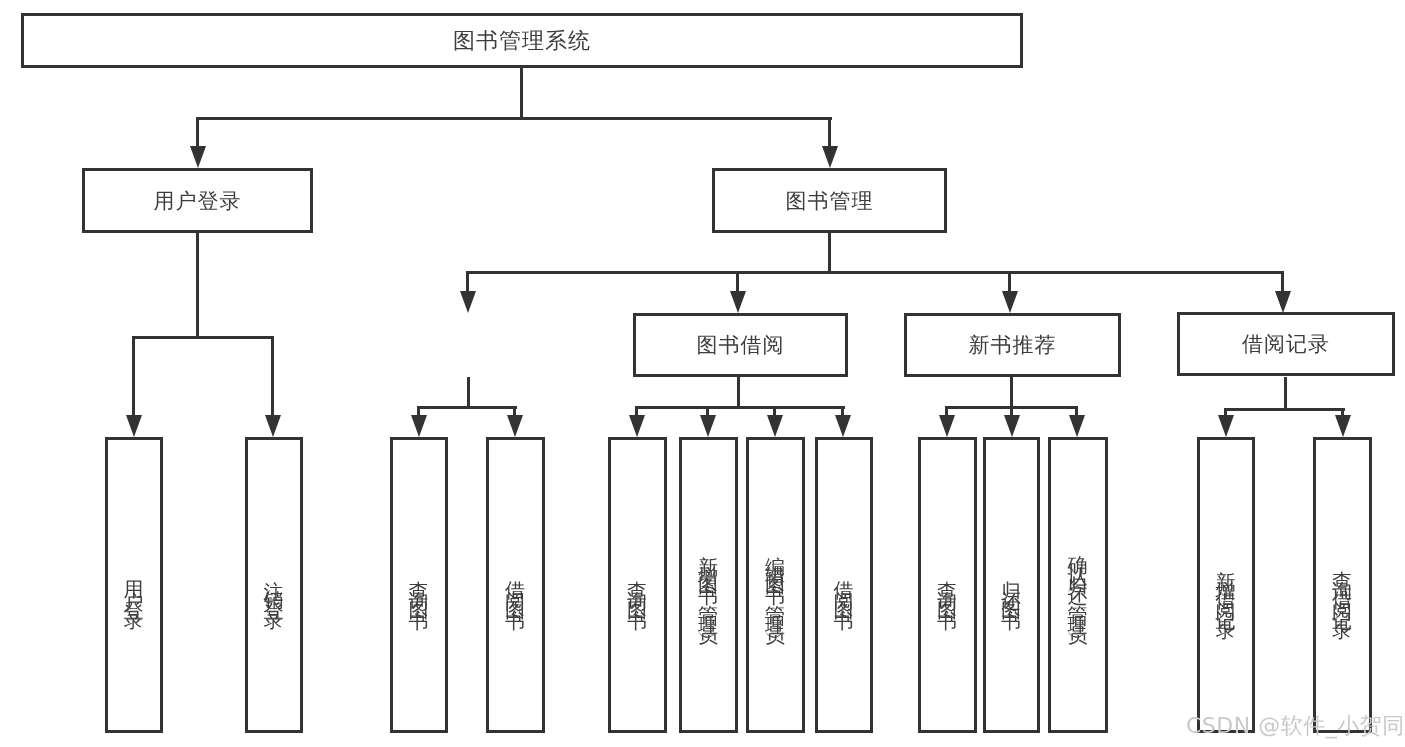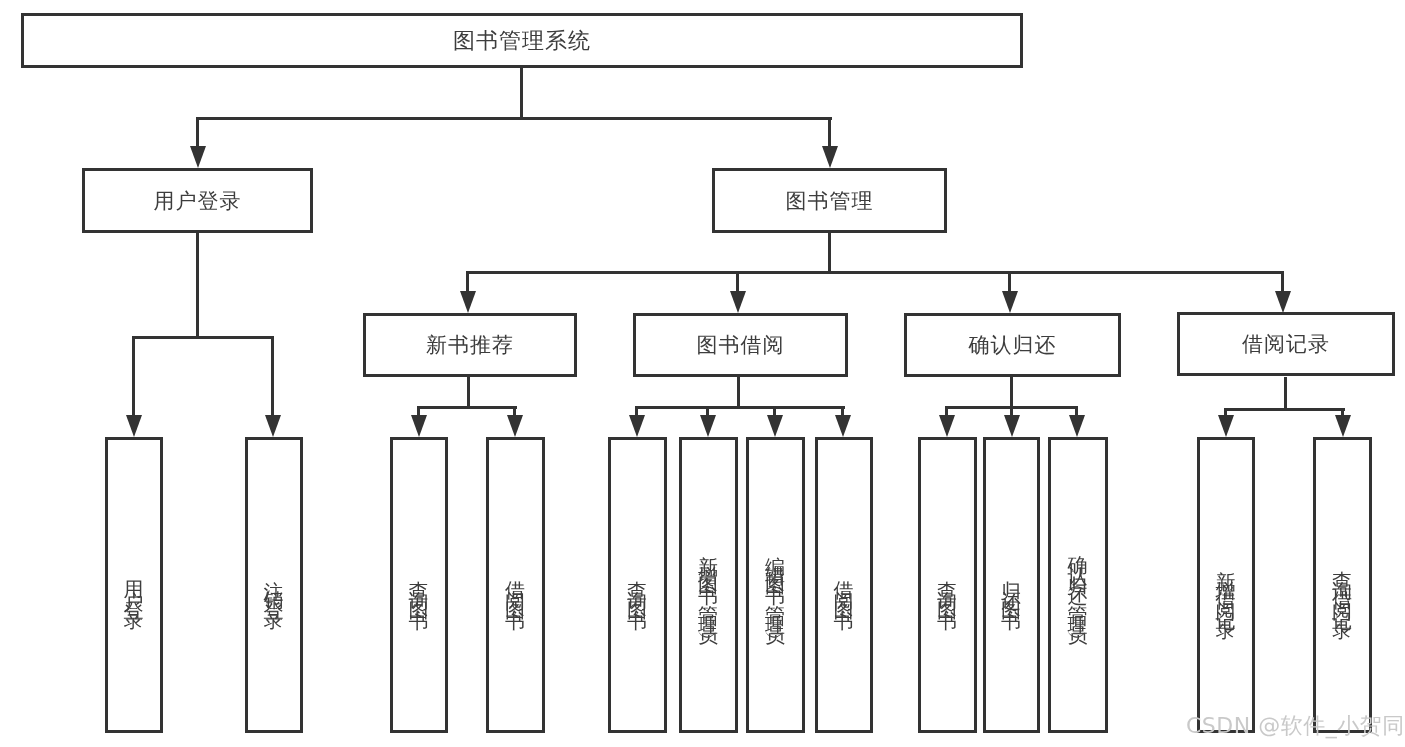--- a/index.html
+++ b/index.html
@@ -50,28 +50,25 @@
   <div class="line" style="left:466px;top:271px;width:818px;height:3px;"></div>
   <div class="line" style="left:466px;top:271px;width:3px;height:21px;"></div>
   <div class="arrow" style="left:460px;top:291px;"></div>
   <div class="line" style="left:736px;top:271px;width:3px;height:21px;"></div>
   <div class="arrow" style="left:730px;top:291px;"></div>
   <div class="line" style="left:1008px;top:271px;width:3px;height:21px;"></div>
   <div class="arrow" style="left:1002px;top:291px;"></div>
   <div class="line" style="left:1281px;top:271px;width:3px;height:21px;"></div>
   <div class="arrow" style="left:1275px;top:291px;"></div>
 
-  <div class="box" style="left:363px;top:313px;width:214px;height:64px;">
-    <span class="hlabel">新书推荐</span>
-  </div>
   <div class="box" style="left:633px;top:313px;width:215px;height:64px;text-align:center;">
     <span class="hlabel">图书借阅</span>
   </div>
   <div class="box" style="left:904px;top:313px;width:217px;height:64px;">
-    <span class="hlabel">确认归还</span>
+    <span class="hlabel">新书推荐</span>
   </div>
   <div class="box" style="left:1177px;top:312px;width:218px;height:64px;">
     <span class="hlabel">借阅记录</span>
   </div>
 
   <div class="line" style="left:467px;top:377px;width:3px;height:31px;"></div>
   <div class="line" style="left:417px;top:406px;width:100px;height:3px;"></div>
   <div class="line" style="left:417px;top:406px;width:3px;height:11px;"></div>
   <div class="arrow" style="left:411px;top:415px;"></div>
   <div class="line" style="left:513px;top:406px;width:3px;height:11px;"></div>

